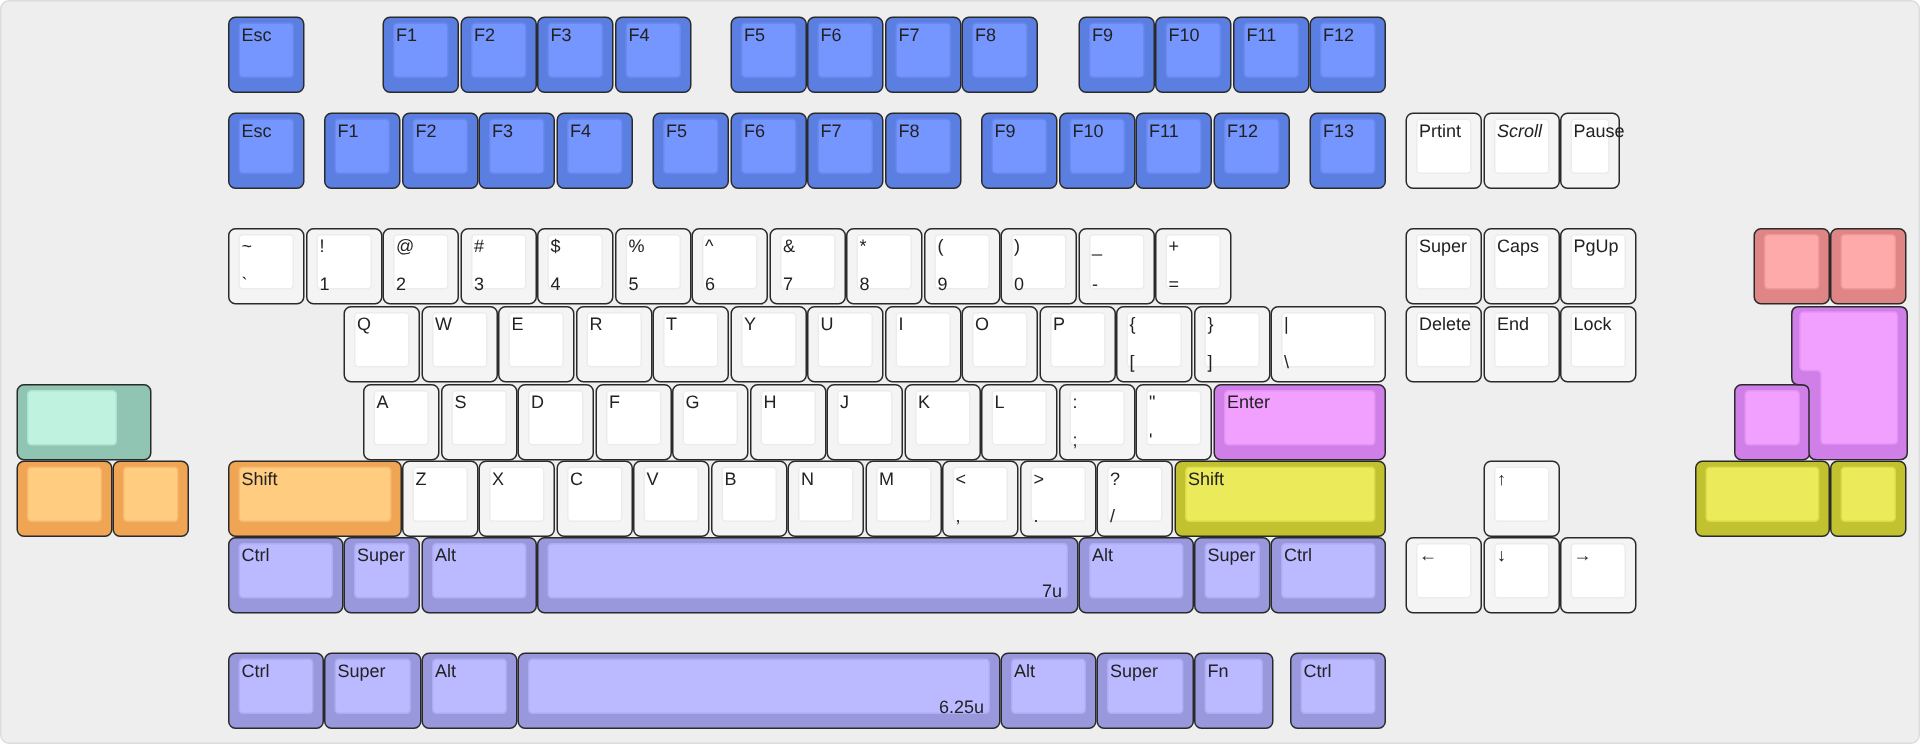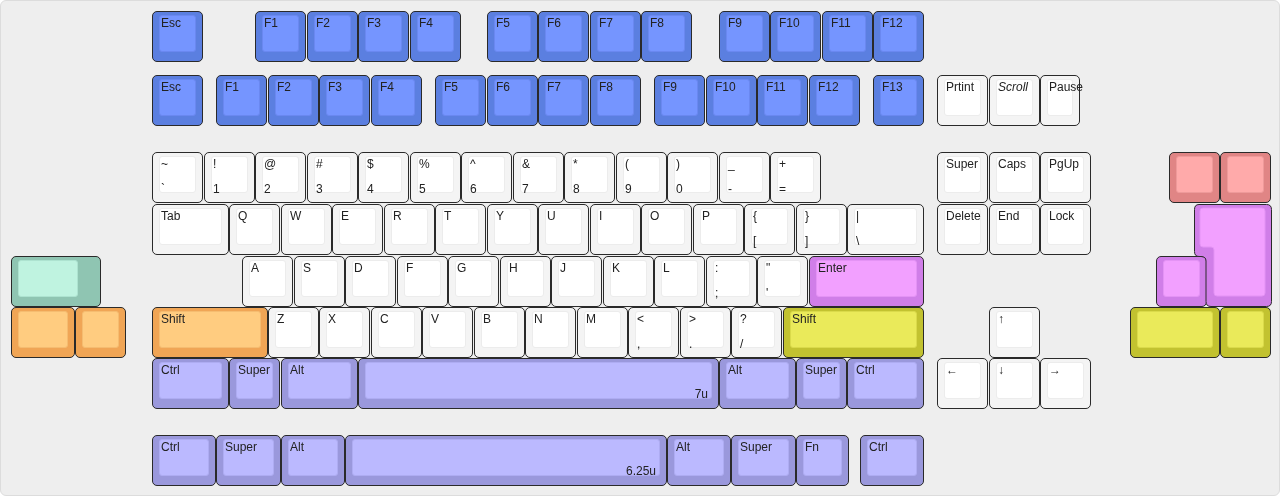--- a/index.html
+++ b/index.html
@@ -222,24 +222,20 @@
   <span class="lbl l-top">Super</span>
     </div>
     <div class="key c-white" style="left: 988px; top: 151px; width: 51px; height: 51px;">
     <div class="top"></div>
   <span class="lbl l-top">Caps</span>
     </div>
     <div class="key c-white" style="left: 1039px; top: 151px; width: 51px; height: 51px;">
     <div class="top"></div>
   <span class="lbl l-top">PgUp</span>
     </div>
-    <div class="key c-white" style="left: 151px; top: 203px; width: 77px; height: 51px;">
-    <div class="top"></div>
-  <span class="lbl l-top">Tab</span>
-    </div>
     <div class="key c-white" style="left: 228px; top: 203px; width: 51px; height: 51px;">
     <div class="top"></div>
   <span class="lbl l-top">Q</span>
     </div>
     <div class="key c-white" style="left: 280px; top: 203px; width: 51px; height: 51px;">
     <div class="top"></div>
   <span class="lbl l-top">W</span>
     </div>
     <div class="key c-white" style="left: 331px; top: 203px; width: 51px; height: 51px;">
     <div class="top"></div>

